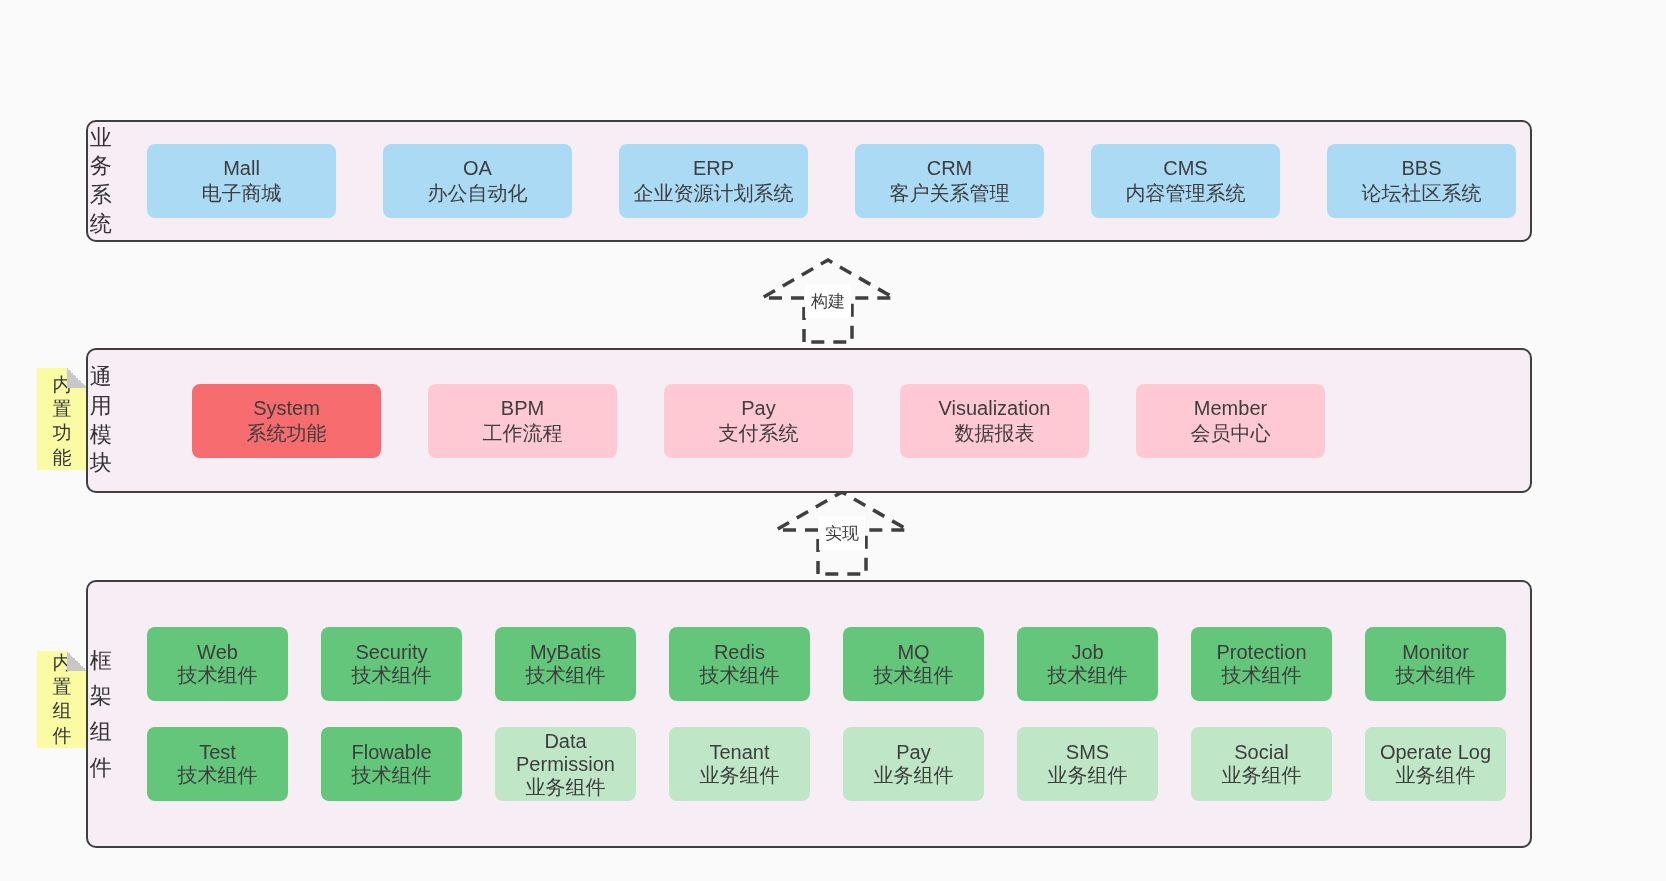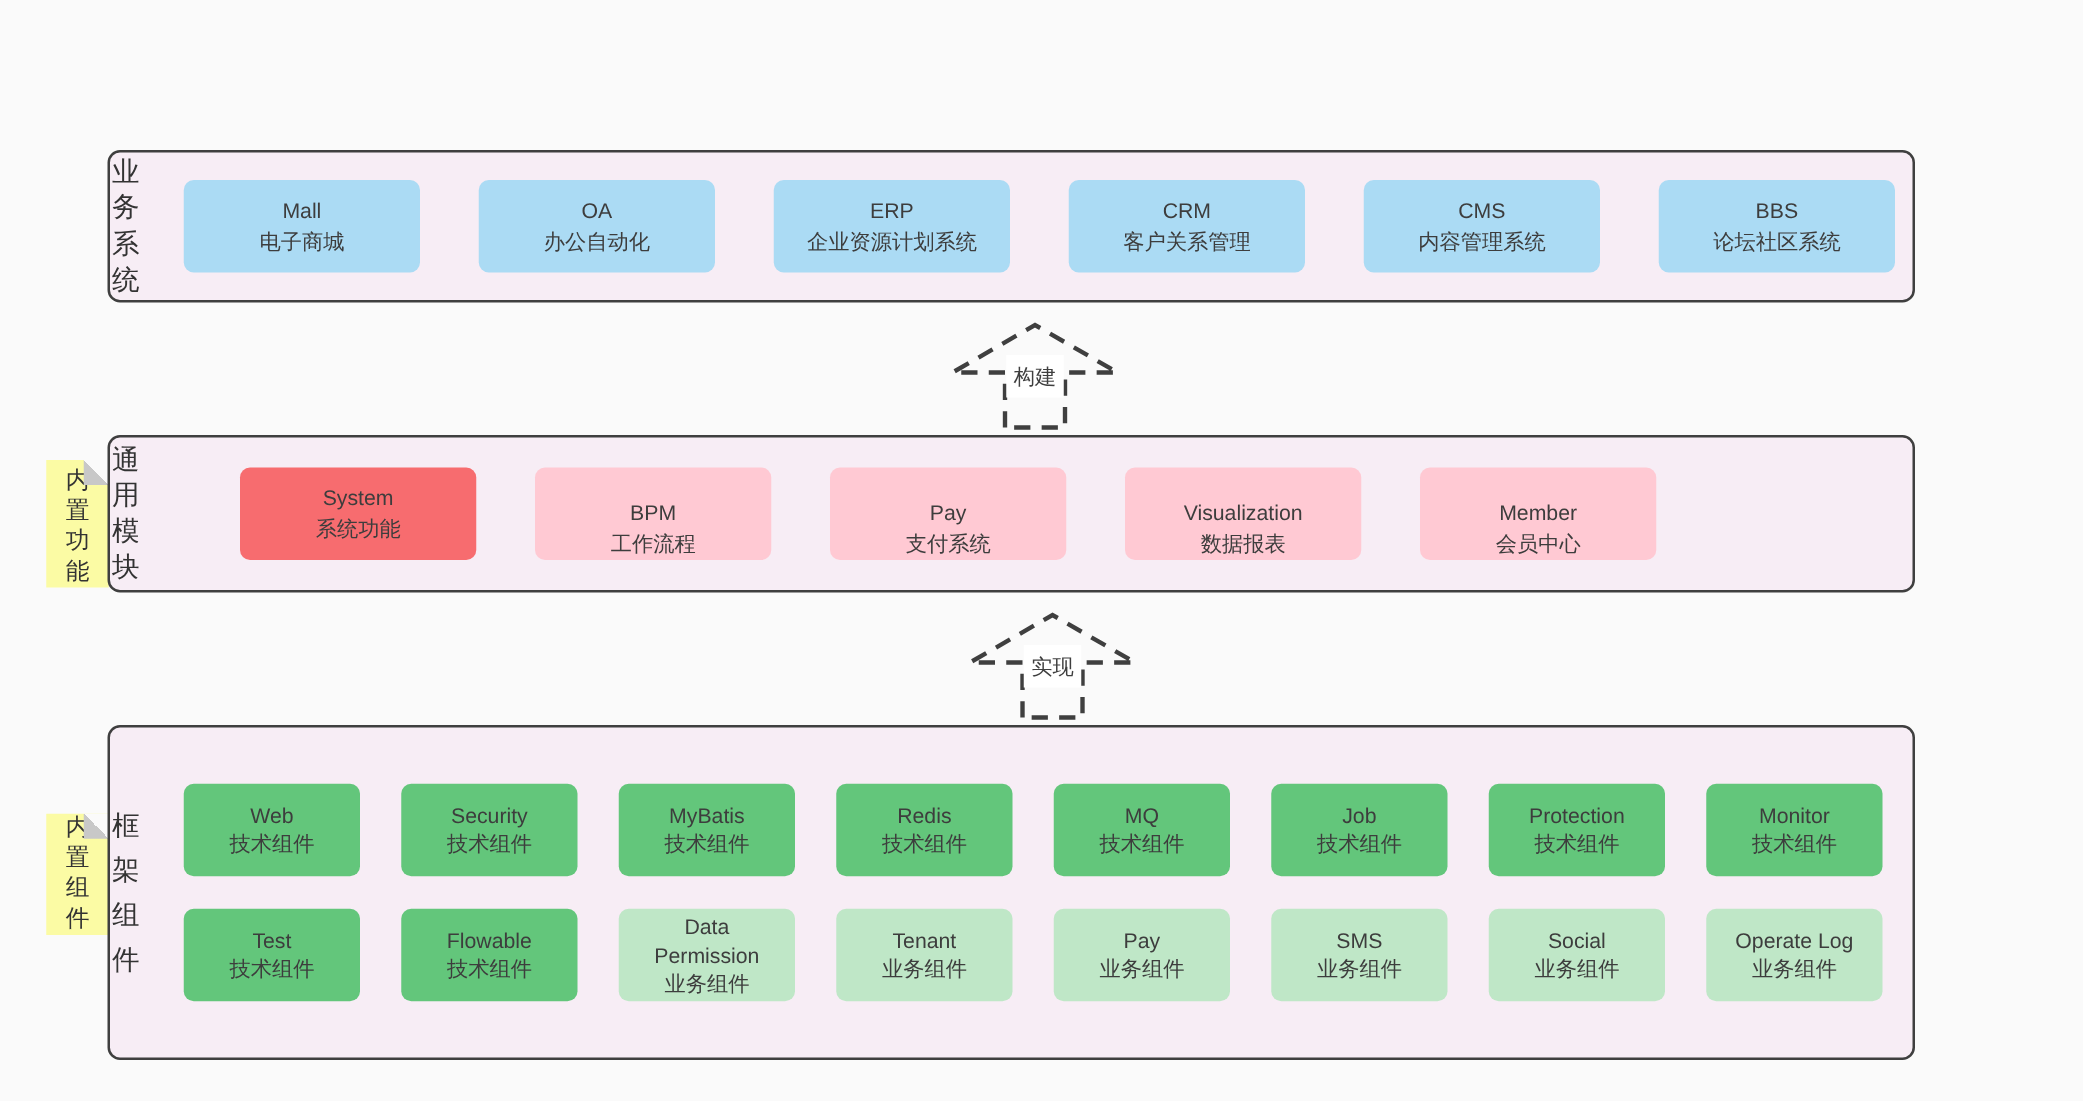--- a/index.html
+++ b/index.html
@@ -10,47 +10,47 @@
     color:var(--text,#3d3d3d);
   }
   .panel{
     position:absolute;left:86px;width:1446px;box-sizing:border-box;
     background:var(--panel-bg,#f7edf5);
     border:2px solid var(--panel-border,#3f3f3f);
     border-radius:10px;
     display:flex;align-items:stretch;z-index:2;
   }
   .panel-business{top:120px;height:122px;}
-  .panel-modules{top:348px;height:126px;}
+  .panel-modules{top:348px;height:145px;}
   .panel-components{top:580px;height:268px;}
   .vlabel{
     width:58px;flex:0 0 58px;display:flex;align-items:center;justify-content:flex-start;
   }
   .vlabel span{
     display:block;width:1.15em;word-break:break-all;text-align:center;
     font-size:22px;line-height:1.3;color:#333;
   }
   .panel-components .vlabel span{line-height:1.62;}
   .boxes-area{
     flex:1;display:flex;align-items:center;gap:47px;padding-left:1px;
   }
   .panel-components .boxes-area{
     flex-direction:column;justify-content:center;align-items:flex-start;gap:26px;
   }
   .crow{display:flex;gap:33px;align-items:center;}
   .box{
     width:189px;height:74px;border-radius:8px;box-sizing:border-box;
     display:flex;flex-direction:column;align-items:center;justify-content:center;
-    text-align:center;font-size:17px;line-height:25px;padding:0 6px;
+    text-align:center;font-size:20px;line-height:25px;padding:0 6px;
   }
   .box span{display:block;}
   .panel-components .box{width:141px;line-height:23px;padding:0 12px;}
   .blue{background:var(--blue,#abdbf4);}
   .red{background:var(--red,#f76c6f);margin-left:45px;}
-  .pink{background:var(--pink,#ffc9d3);justify-content:flex-end;}
+  .pink{background:var(--pink,#ffc9d3);}
   .green{background:var(--green,#63c67b);}
   .green-light{background:var(--green-light,#bfe7c7);}
   .note{
     position:absolute;left:37px;width:50px;z-index:1;
     background:var(--note-yellow,#fbfba4);
     display:flex;align-items:flex-end;justify-content:center;
   }
   .note-1{top:368px;height:102px;}
   .note-2{top:651px;height:97px;}
   .note .fold{

